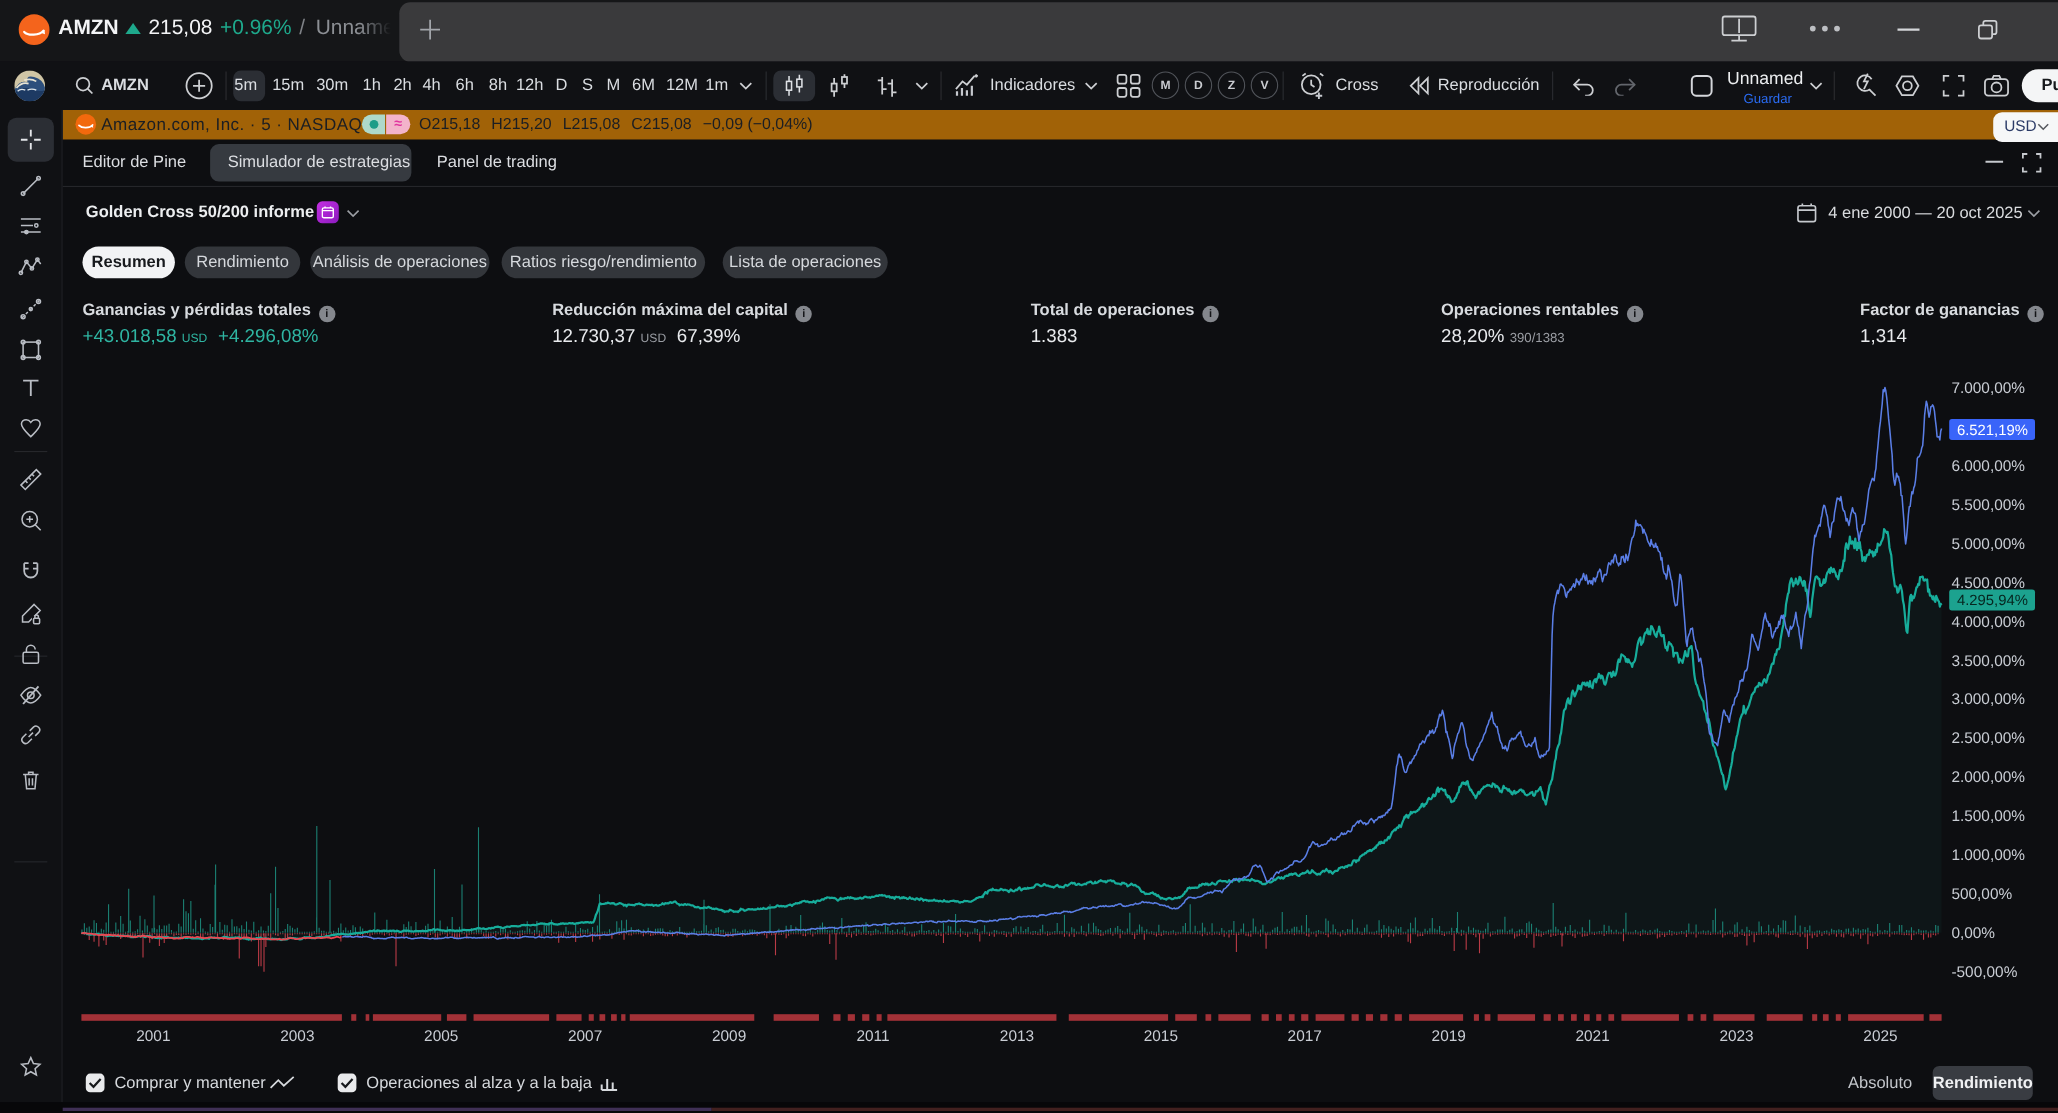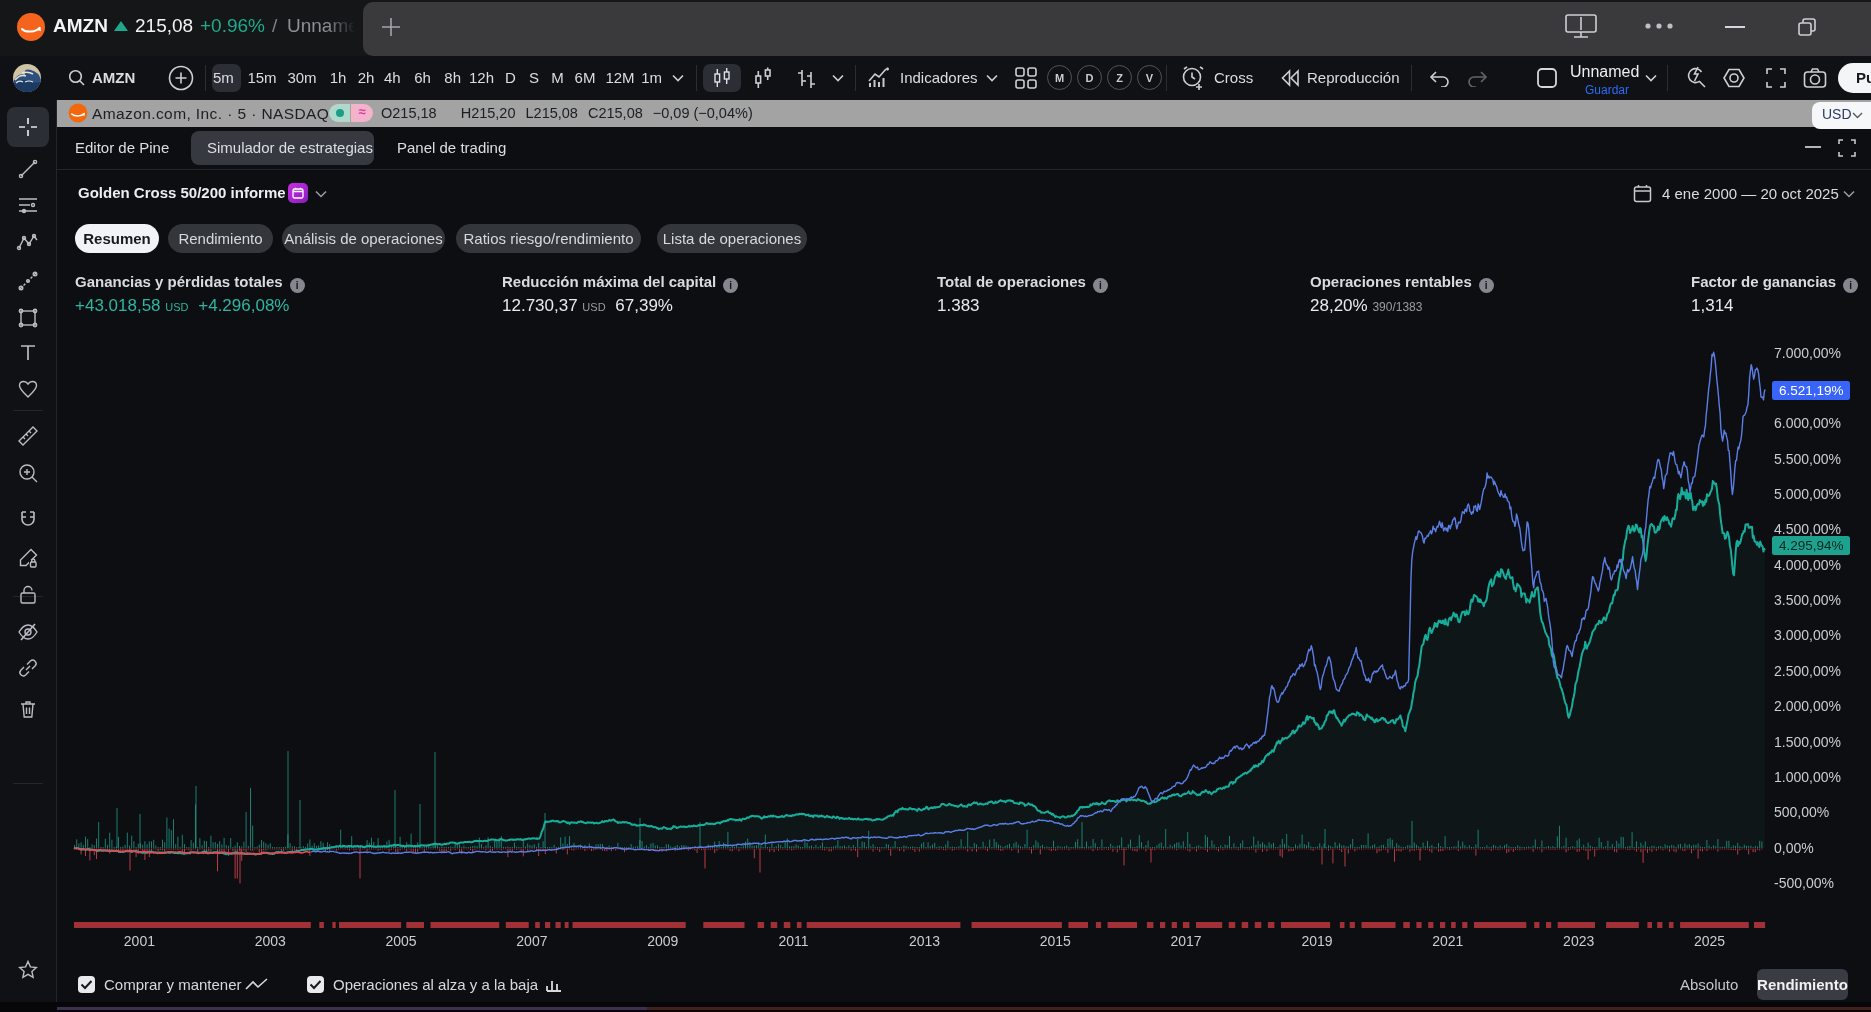--- a/index.html
+++ b/index.html
@@ -10,21 +10,21 @@
 #tb-light{left:363px;top:2px;right:0;height:54px;background:#3a3a3c;border-radius:10px 0 0 10px}
 .tb-ic{stroke:#cdcfd2;stroke-width:1.6;fill:none}
 
 #toolbar{left:0;top:56px;width:1871px;height:44px;background:#101114}
 .tbtxt{position:absolute;top:0;height:44px;line-height:44px;color:#dadde1;font-size:15px;white-space:nowrap}
 .vsep{position:absolute;top:9px;width:1px;height:26px;background:#2c2d31}
 .selbox{position:absolute;background:#2b2e34;border-radius:7px}
 .circle-letter{position:absolute;width:25px;height:25px;border:1px solid #51545a;border-radius:50%;
 color:#caccd1;font-size:11px;font-weight:700;text-align:center;line-height:24px;top:9px}
 
-#legend{left:57px;top:100px;width:1814px;height:27px;background:#a3a3a3}
+#legend{left:57px;top:100px;width:1814px;height:27px;background:#a16207}
 #legend .ltxt{position:absolute;top:0;height:27px;line-height:27px;color:#1b1e23;font-size:15px;white-space:nowrap}
 
 #sidebar{left:0;top:100px;width:57px;height:902px;background:#101114;border-right:1px solid #242529}
 .sic{position:absolute;left:16px;stroke:#b9bdc4;stroke-width:1.4;fill:none}
 
 #panel{left:57px;top:127px;width:1814px;height:875px;background:#0d0e11}
 .ptab{position:absolute;top:4px;height:34px;line-height:34px;color:#dcdee2;font-size:15px}
 #pdivider{position:absolute;left:0;top:42px;width:1814px;height:1px;background:#25262a}
 .pill{position:absolute;top:97px;height:29px;border-radius:15px;background:#33363b;color:#d6d9dd;
 font-size:15px;text-align:center;white-space:nowrap;line-height:29px}
@@ -213,21 +213,21 @@
     <div id="legend" class="abs">
       <svg class="abs" style="left:11px;top:3px" width="20" height="20" viewBox="0 0 20 20">
         <circle cx="10" cy="10" r="9.4" fill="#f2690d"></circle>
         <path d="M3.8 11 C6.5 13.8,13.5 13.8,16.2 10.6" stroke="#fff" stroke-width="1.6" fill="none" stroke-linecap="round"></path>
         <path d="M16.4 10.2 l0.3 2.9 -2.7 -1" fill="#fff"></path>
       </svg>
       <div class="ltxt" style="left:35px;font-size:15.5px;letter-spacing:0.4px">Amazon.com, Inc.&nbsp;·&nbsp;5&nbsp;·&nbsp;NASDAQ</div>
       <div class="abs" style="left:272px;top:4px;width:21px;height:18px;background:#aed9cb;border-radius:9px 0 0 9px"></div>
       <div class="abs" style="left:279px;top:9px;width:8px;height:8px;background:#1d9d88;border-radius:50%"></div>
       <div class="abs" style="left:294px;top:4px;width:22px;height:18px;background:#f3b3cb;border-radius:0 9px 9px 0;color:#e0359f;font-size:13px;font-weight:700;text-align:center;line-height:16px">≈</div>
-      <div class="ltxt" style="left:324px;font-size:14.5px">O<span style="margin-right:24px">215,18</span>H<span style="margin-right:10px">215,20</span>L<span style="margin-right:10px">215,08</span>C<span style="margin-right:10px">215,08</span>−0,09 (−0,04%)</div>
+      <div class="ltxt" style="left:324px;font-size:14.5px">O<span style="margin-right:10px">215,18</span>H<span style="margin-right:10px">215,20</span>L<span style="margin-right:10px">215,08</span>C<span style="margin-right:10px">215,08</span>−0,09 (−0,04%)</div>
     </div>
     <div class="abs" style="left:1812px;top:102px;width:60px;height:27px;background:#f6f7f8;border-radius:8px 0 0 8px;z-index:5">
       <span style="position:absolute;left:10px;top:4px;font-size:14px;color:#2b3a66;font-weight:400">USD</span>
       <svg style="position:absolute;left:40px;top:10px" width="11" height="7" viewBox="0 0 11 7">
         <path d="M1 1 L5.5 5.5 L10 1" stroke="#55585e" stroke-width="1.4" fill="none"></path>
       </svg>
     </div>
     <div id="sidebar" class="abs">
       <div class="abs" style="left:7px;top:7px;width:42px;height:40px;background:#2b2e34;border-radius:8px"></div>
       <svg class="sic" style="top:15px" width="24" height="24" viewBox="0 0 24 24">

